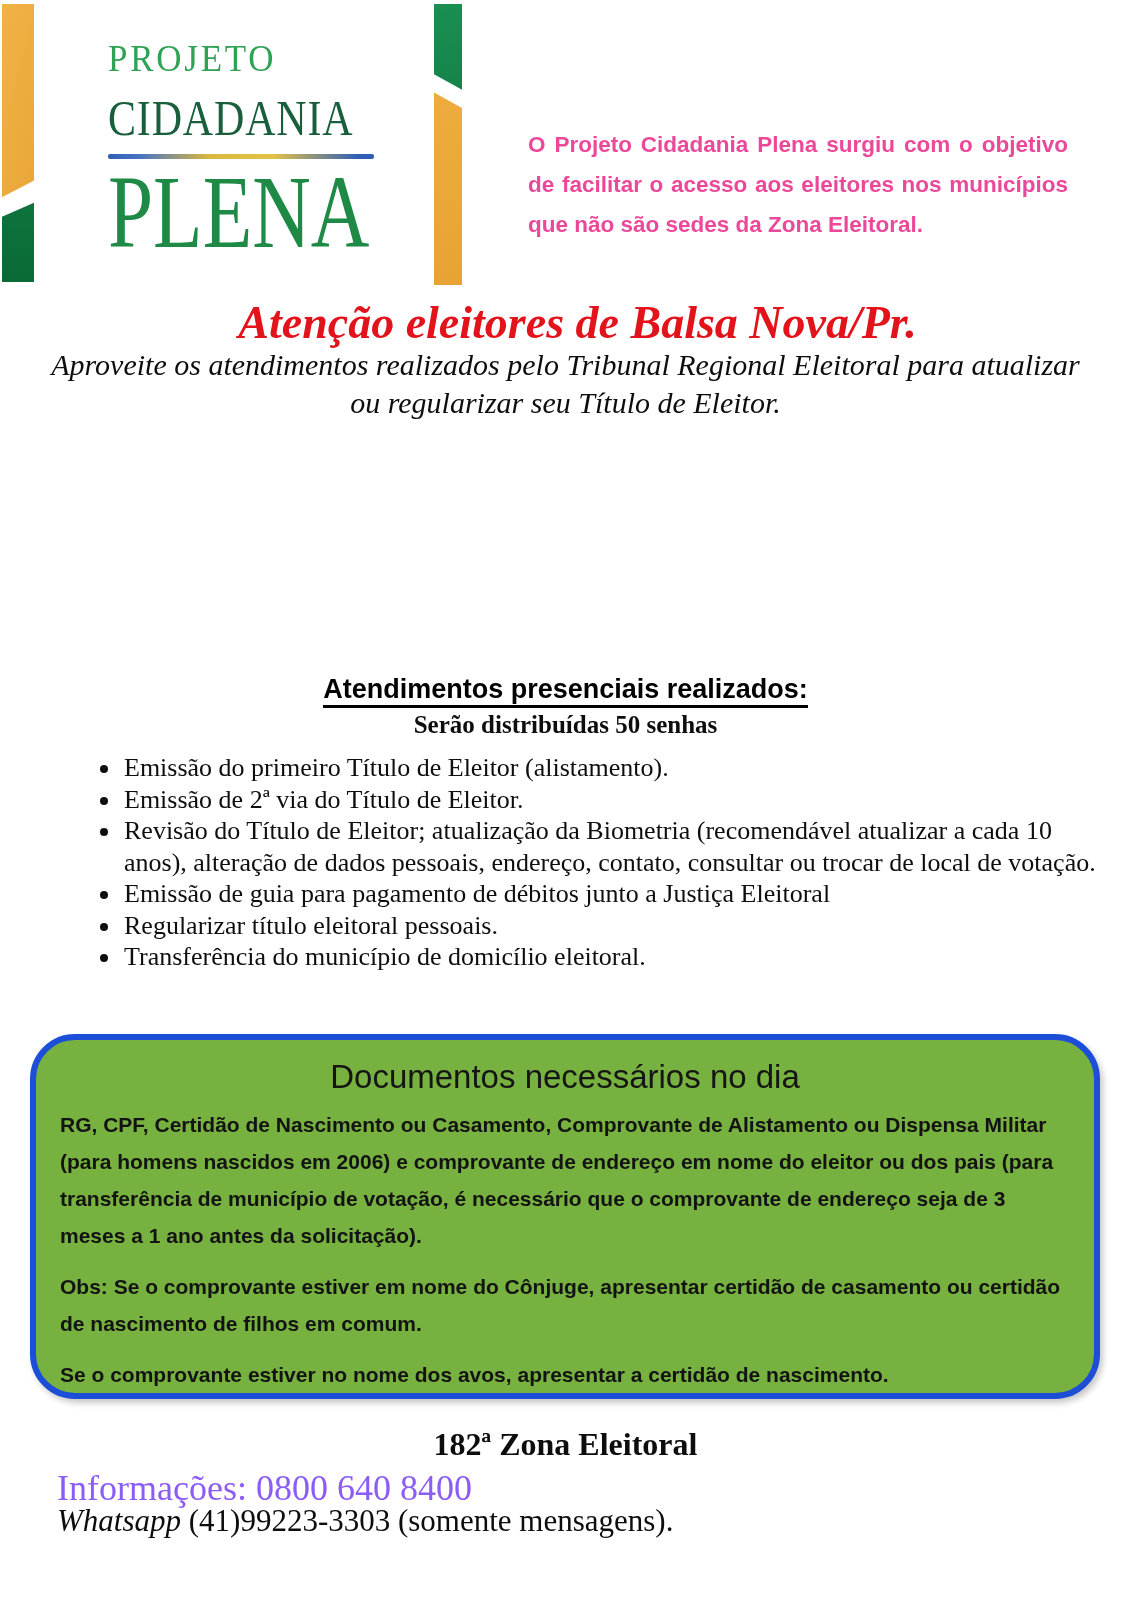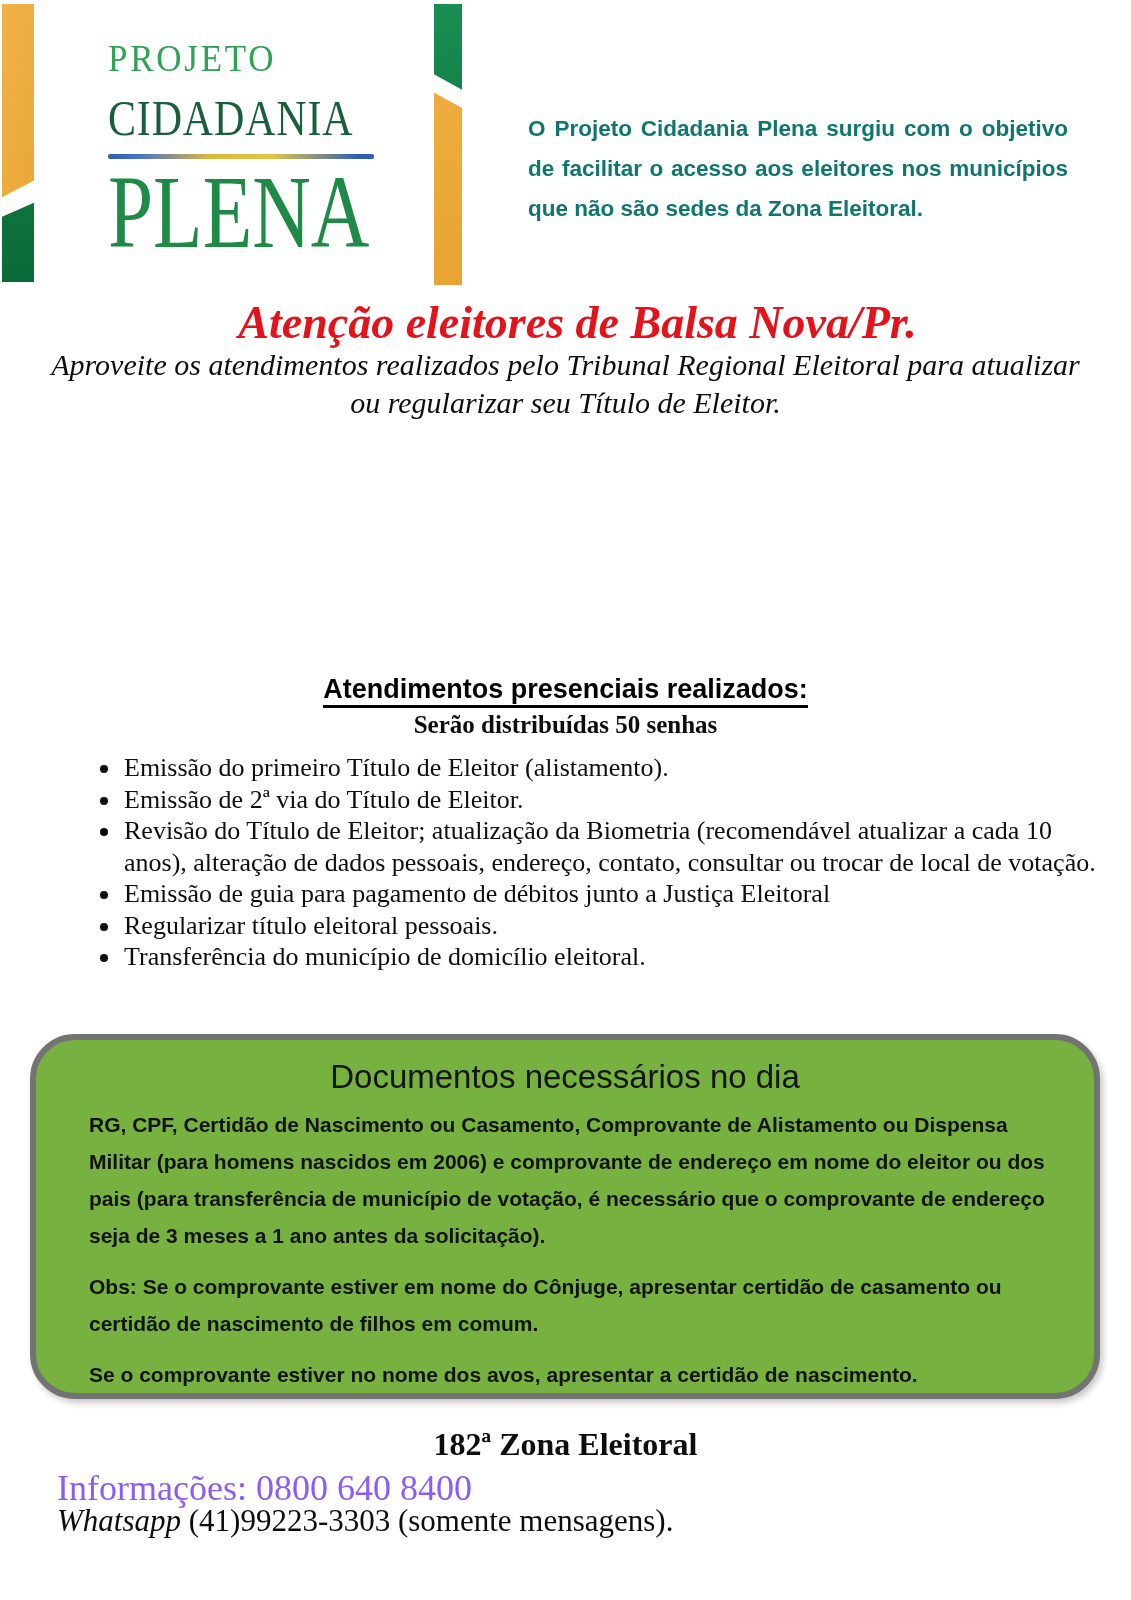--- a/index.html
+++ b/index.html
@@ -47,23 +47,23 @@
   }
   .logo-underline{
     margin-top:7px;width:266px;height:5px;border-radius:2px;
     background:linear-gradient(90deg,#2f5fb5 0%,#4a74c4 12%,#d9b83f 38%,#e3c247 62%,#2f5fb5 94%);
   }
   .logo-line3{
     margin-top:4px;font-size:104px;line-height:.95;color:#1f8a45;
     transform:scaleX(.78);transform-origin:left top;white-space:nowrap;
   }
   .intro{
-    position:absolute;left:528px;top:86px;width:540px;
+    position:absolute;left:528px;top:102px;width:540px;
     font-family:"Liberation Sans",sans-serif;font-weight:700;
-    font-size:22.5px;line-height:40px;text-align:justify;color:#0f766e;
+    font-size:22.5px;line-height:40px;text-align:justify;color:#ec4899;
   }
 
   
   .alert-title{
     position:absolute;left:0;top:284px;width:100%;
     text-align:center;font-family:"Liberation Serif",serif;
     font-style:italic;font-weight:700;font-size:46px;color:#e2131b;
     margin:12px;
   }
   .alert-subtitle{
@@ -98,30 +98,30 @@
   .services-list{
     position:absolute;left:88px;top:752px;width:985px;
     margin:0;padding:0 0 0 34px;
     font-size:26px;line-height:31.5px;color:#0e0e0e;
   }
   .services-list li{margin:0;padding-left:2px;}
 
   
   .documents-box{
     position:absolute;left:30px;top:1034px;width:1070px;height:365px;
-    background:#77B13F;border:6px solid #737373;border-radius:45px;
+    background:#77B13F;border:6px solid #1d4ed8;border-radius:45px;
     box-shadow:3px 4px 6px rgba(0,0,0,.22);
     box-sizing:border-box;
     font-family:"Liberation Sans",sans-serif;
   }
   .documents-title{
     margin:18px 0 10px 0;text-align:center;
     font-weight:400;font-size:33px;color:#151515;
   }
-  .documents-body{padding:0 24px;margin-left:29px;}
+  .documents-body{padding:0 24px;}
   .documents-body p{
     margin:0 0 14px 0;
     font-weight:700;font-size:21px;line-height:37px;color:#131313;
   }
 
   
   .footer-zone{
     position:absolute;left:0;top:1426px;width:100%;text-align:center;
     font-weight:700;font-size:32px;color:#0d0d0d;
   }

